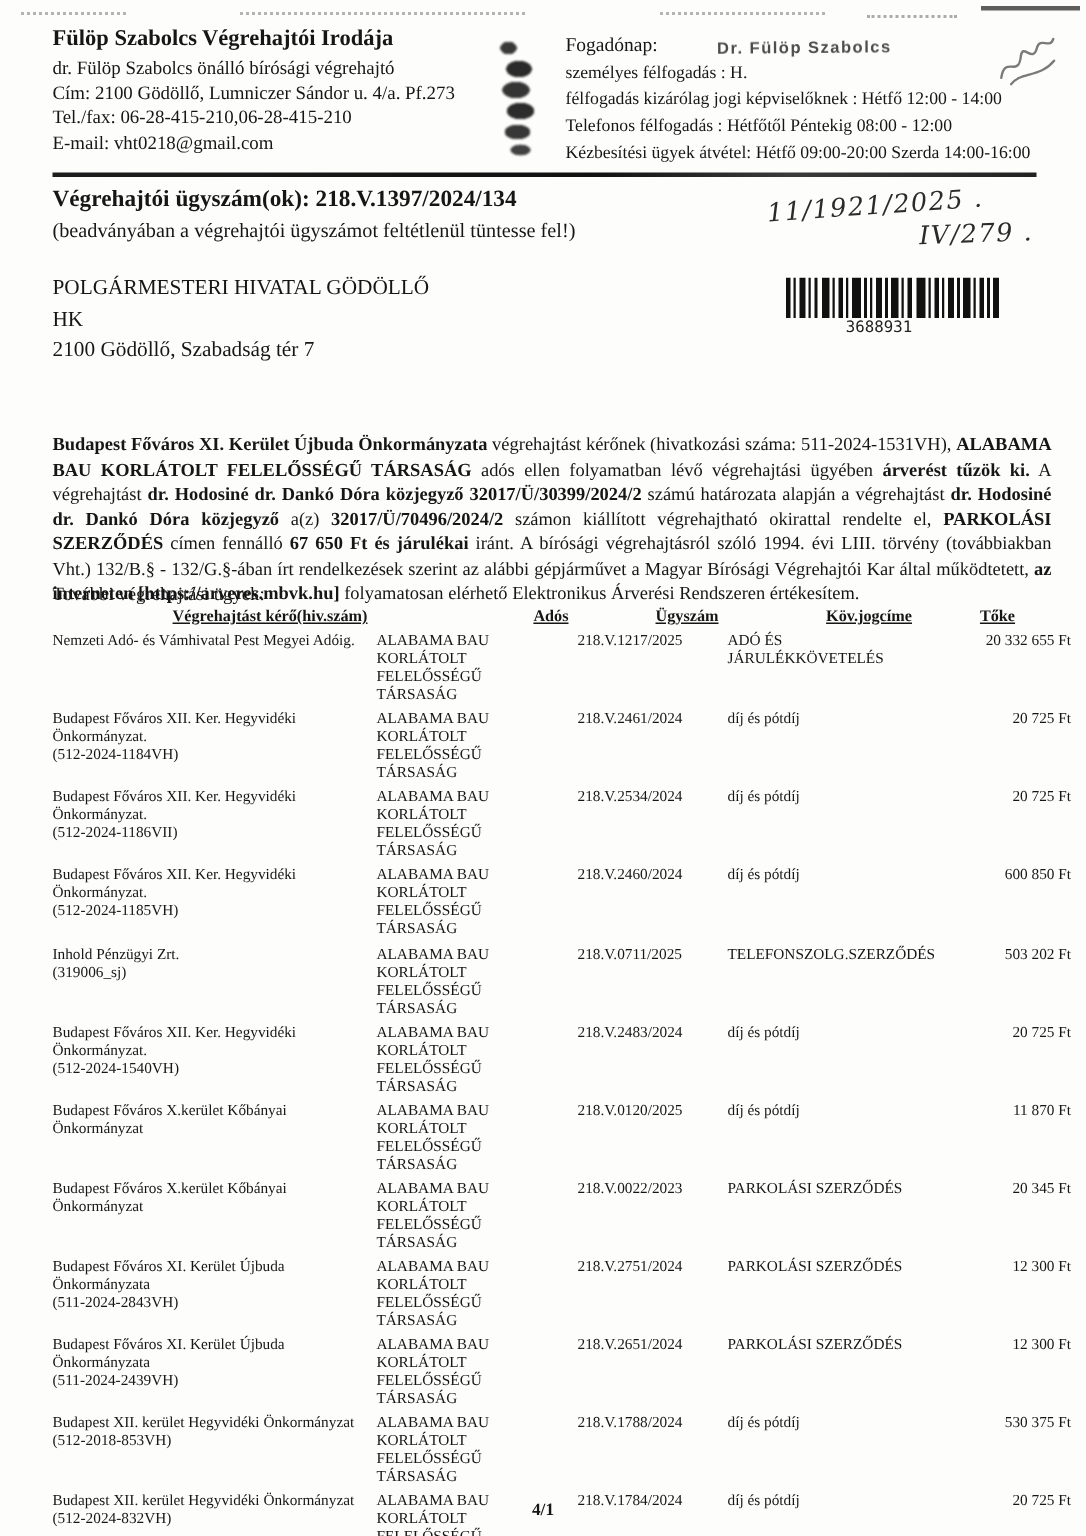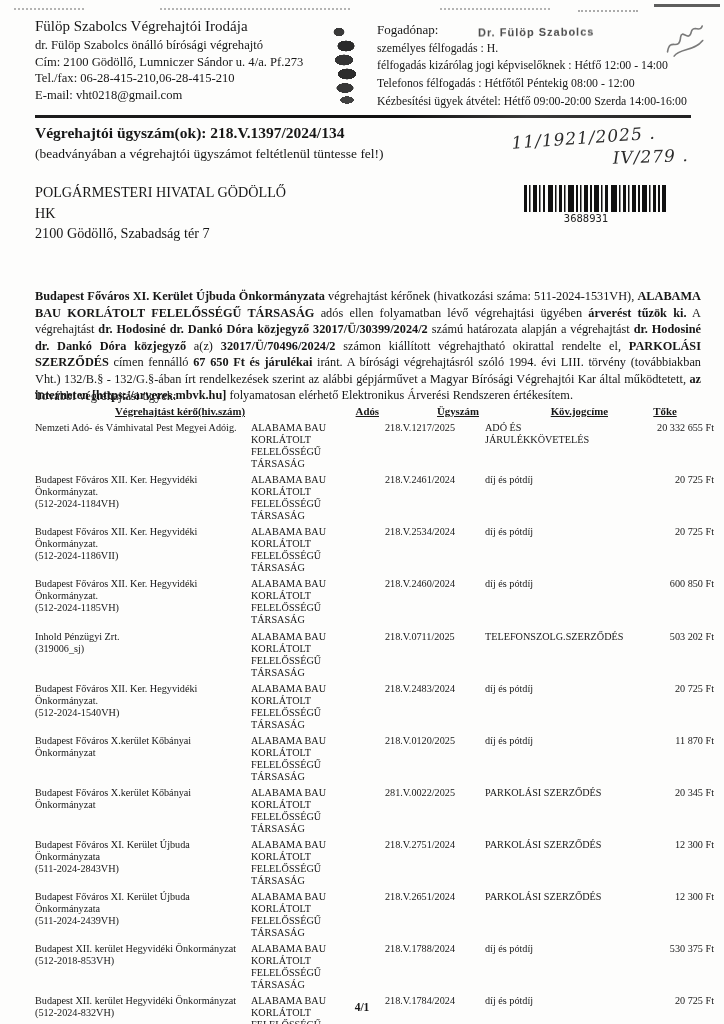--- a/index.html
+++ b/index.html
@@ -15,21 +15,21 @@
   .noise{position:absolute;border-top:2px dotted rgba(90,90,90,.45);height:0;}
   .noise.n1{top:8px;left:14px;width:70px;}
   .noise.n2{top:8px;left:160px;width:190px;}
   .noise.n3{top:8px;left:440px;width:110px;}
   .noise.n4{top:4px;right:4px;width:66px;border-top:3px solid rgba(40,40,40,.75);}
   .noise.n5{top:10px;right:86px;width:60px;border-top:2px dotted rgba(90,90,90,.5);}
 
   
   .doc-header{position:absolute;top:18px;left:35px;right:16px;display:flex;}
   .office{width:292px;flex:0 0 auto;}
-  .office .office-name{font-weight:normal;font-size:15px;margin-bottom:2px;}
+  .office .office-name{font-weight:bold;font-size:15px;margin-bottom:2px;}
   .office .line{font-size:12.6px;line-height:1.32;}
   .seal{
     flex:0 0 auto;width:38px;height:84px;margin:6px 12px 0 0;
     background:
       radial-gradient(9px 7px at 12px 8px,#3c3c3c 60%,transparent 62%),
       radial-gradient(14px 9px at 19px 22px,#2e2e2e 60%,transparent 62%),
       radial-gradient(15px 9px at 17px 36px,#383838 60%,transparent 62%),
       radial-gradient(15px 9px at 20px 50px,#303030 60%,transparent 62%),
       radial-gradient(14px 8px at 18px 64px,#3a3a3a 60%,transparent 62%),
       radial-gradient(11px 6px at 20px 76px,#444 60%,transparent 62%);
@@ -279,21 +279,21 @@
 TÁRSASÁG</td>
             <td>218.V.0120/2025</td>
             <td>díj és pótdíj</td>
             <td>11 870 Ft</td>
           </tr>
           <tr>
             <td>Budapest Főváros X.kerület Kőbányai Önkormányzat</td>
             <td class="debtor">ALABAMA BAU
 KORLÁTOLT FELELŐSSÉGŰ
 TÁRSASÁG</td>
-            <td>281.V.0022/2025</td>
+            <td>218.V.0022/2023</td>
             <td>PARKOLÁSI SZERZŐDÉS</td>
             <td>20 345 Ft</td>
           </tr>
           <tr>
             <td>Budapest Főváros XI. Kerület Újbuda Önkormányzata<span class="ref">(511-2024-2843VH)</span></td>
             <td class="debtor">ALABAMA BAU
 KORLÁTOLT FELELŐSSÉGŰ
 TÁRSASÁG</td>
             <td>218.V.2751/2024</td>
             <td>PARKOLÁSI SZERZŐDÉS</td>

